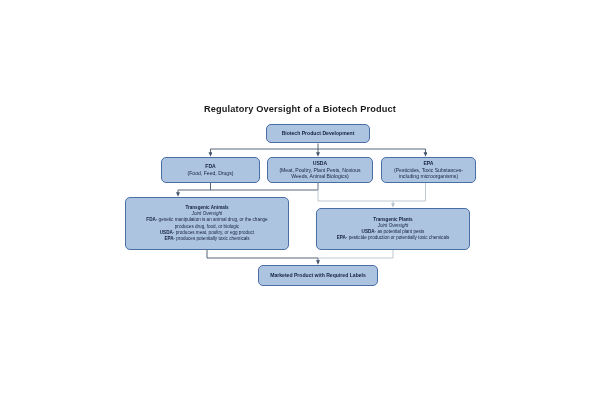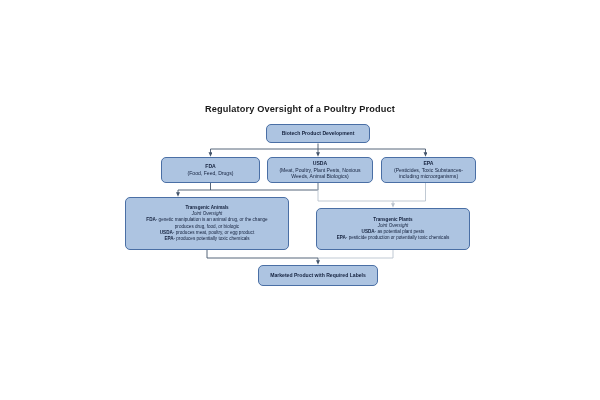--- a/index.html
+++ b/index.html
@@ -111,21 +111,21 @@
   }
   .node .line {
     white-space: nowrap;
   }
 </style>
 </head>
 <body>
 
 <div id="canvas">
 
-  <div class="title">Regulatory Oversight of a Poultry Product</div>
+  <div class="title">Regulatory Oversight of a Biotech Product</div>
 
   <svg id="wires" viewBox="0 0 600 400">
     <defs>
       <marker id="arrowDark" markerWidth="5" markerHeight="5" refX="2.6" refY="2.2" orient="auto">
         <path d="M0,0 L5,2.2 L0,4.4 z" fill="#44556b"></path>
       </marker>
       <marker id="arrowLight" markerWidth="5" markerHeight="5" refX="2.6" refY="2.2" orient="auto">
         <path d="M0,0 L5,2.2 L0,4.4 z" fill="#b9c3ce"></path>
       </marker>
     </defs>

